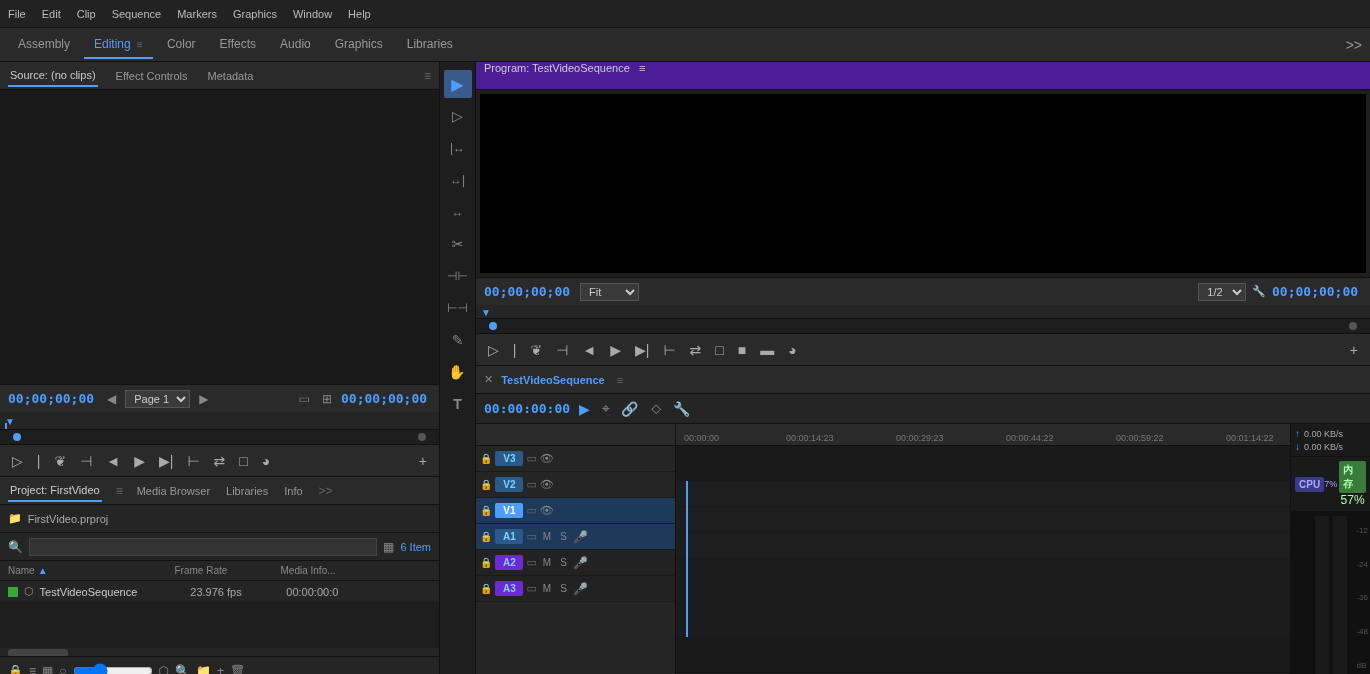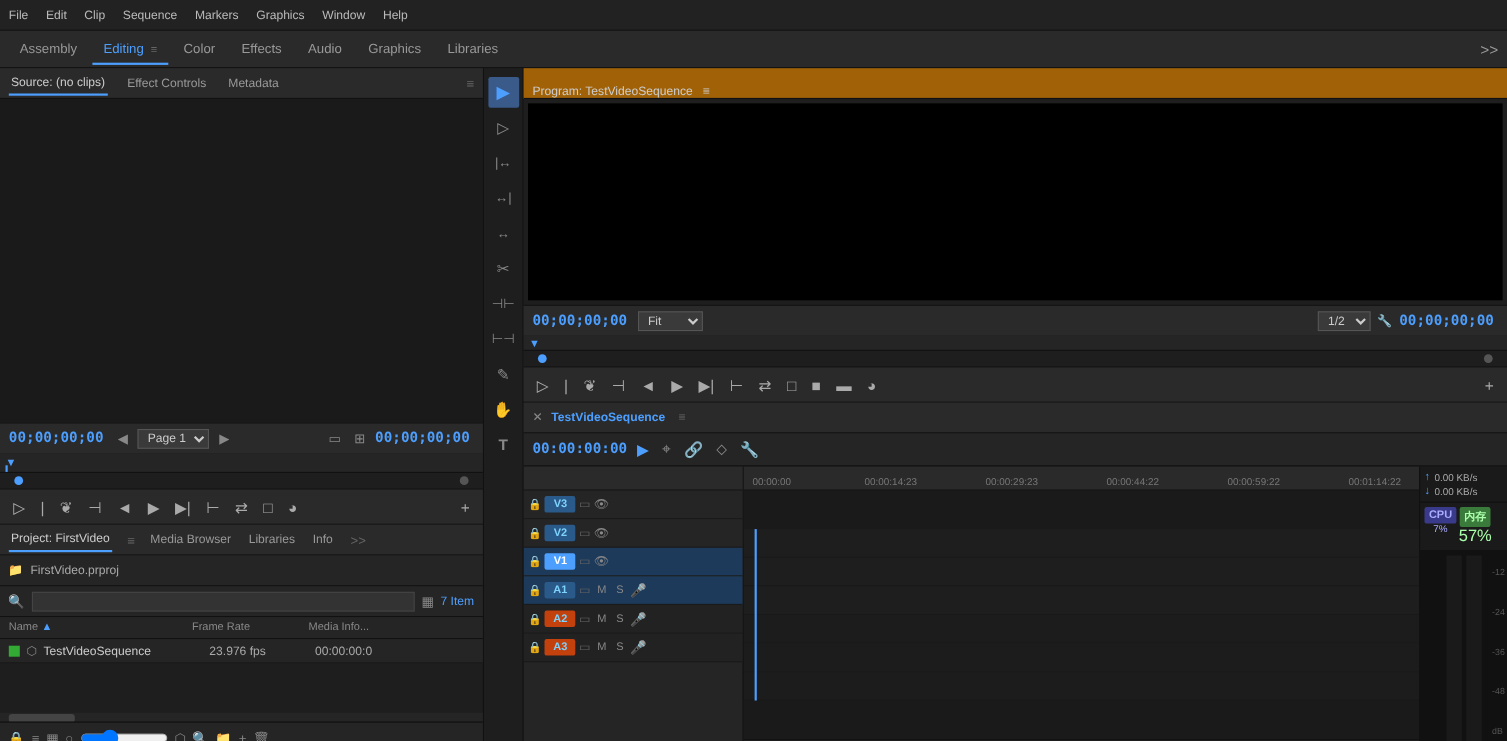--- a/index.html
+++ b/index.html
@@ -351,22 +351,22 @@
     
     #program-panel {
       background: #1e1e1e;
       height: 415px;
       border-bottom: 1px solid #111;
       display: flex;
       flex-direction: column;
     }
     .program-header {
       display: flex;
-      align-items: flex-end;
-      background: #a16207;
+      align-items: flex-start;
+      background: #4c1d95;
       height: 28px;
       padding: 0 8px;
       border-bottom: 1px solid #111;
     }
     .program-title { color: #ccc; font-size: 11px; }
     .program-viewer {
       flex: 1;
       background: #000;
       display: flex;
       align-items: center;
@@ -473,21 +473,21 @@
       font-size: 10px;
       font-weight: bold;
       padding: 2px 5px;
       border-radius: 2px;
       cursor: pointer;
       min-width: 28px;
       text-align: center;
     }
     .v-track { background: #2a5a8a; color: #7dd3fc; }
     .v-track.active { background: #4d9fff; color: #fff; }
-    .a-track { background: #c2410c; color: #7dd3fc; }
+    .a-track { background: #6d28d9; color: #7dd3fc; }
     .a-track.active { background: #2a5a8a; color: #7dd3fc; }
     .track-icon { color: #666; cursor: pointer; font-size: 11px; }
     .track-eye { color: #888; cursor: pointer; font-size: 11px; }
     .track-mic { color: #666; cursor: pointer; font-size: 12px; }
     .track-m { font-size: 10px; color: #888; cursor: pointer; padding: 1px 3px; }
     .track-s { font-size: 10px; color: #888; cursor: pointer; padding: 1px 3px; }
 
     
     .timeline-tracks-area {
       flex: 1;
@@ -712,21 +712,21 @@
       <div class="project-toolbar">
         <div class="project-folder" style="height:22px;padding:0;">
           <span class="folder-icon">📁</span>
           <span style="color:#aaa;font-size:11px;">FirstVideo.prproj</span>
         </div>
       </div>
       <div class="project-toolbar">
         <span class="proj-btn">🔍</span>
         <input class="proj-search" type="text" placeholder="" style="">
         <span class="proj-btn">▦</span>
-        <span class="item-count">7 Item</span>
+        <span class="item-count">6 Item</span>
       </div>
       <div class="project-list-header">
         <div class="list-col name">
           <span>Name</span>
           <span style="color:#4d9fff;">▲</span>
         </div>
         <div class="list-col rate">Frame Rate</div>
         <div class="list-col start">Media Info...</div>
       </div>
       <div class="project-item">
@@ -932,27 +932,27 @@
               <span style="color:#4d9fff;font-size:10px;">↑</span>
               <span style="font-size:9px;color:#aaa;">0.00 KB/s</span>
             </div>
             <div style="display:flex;align-items:center;gap:4px;">
               <span style="color:#4d9fff;font-size:10px;">↓</span>
               <span style="font-size:9px;color:#aaa;">0.00 KB/s</span>
             </div>
           </div>
 
           <div style="display:flex;gap:2px;padding:4px;border-bottom:1px solid #111;width:100%;">
-            <div style="display:flex;flex-direction:column;align-items:center;">
+            <div style="display:flex;flex-direction:row;align-items:center;">
               <span class="stats-badge cpu-badge">CPU</span>
               <span style="font-size:9px;color:#aaaaff;">7%</span>
             </div>
             <div style="display:flex;flex-direction:column;align-items:center;">
               <span class="stats-badge mem-badge">内存</span>
-              <span style="font-size:15px;color:#aaffaa;">57%</span>
+              <span style="font-size:12px;color:#aaffaa;">57%</span>
             </div>
           </div>
 
           <div class="vu-meter">
             <div class="vu-bar-container">
               <div class="vu-bar-fill" style="height:0%;"></div>
             </div>
             <div class="vu-bar-container">
               <div class="vu-bar-fill" style="height:0%;"></div>
             </div>

